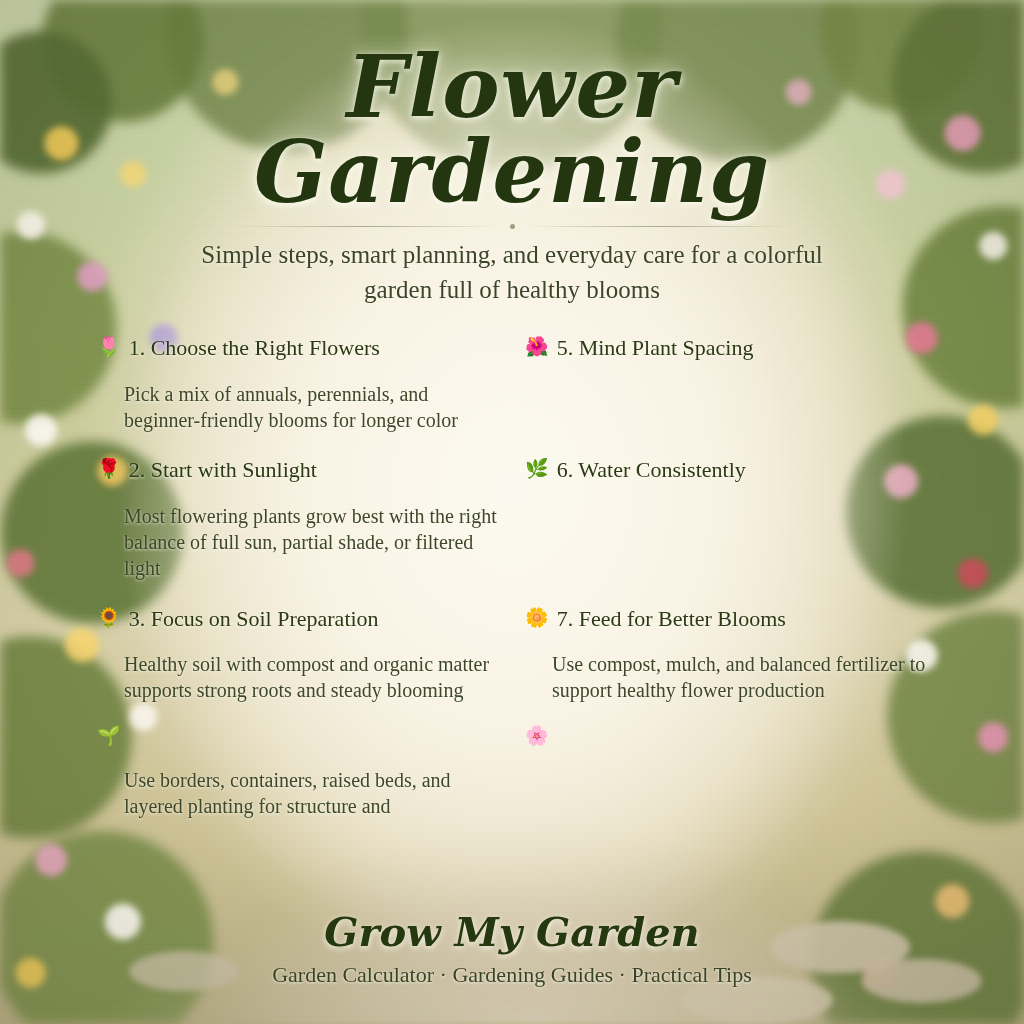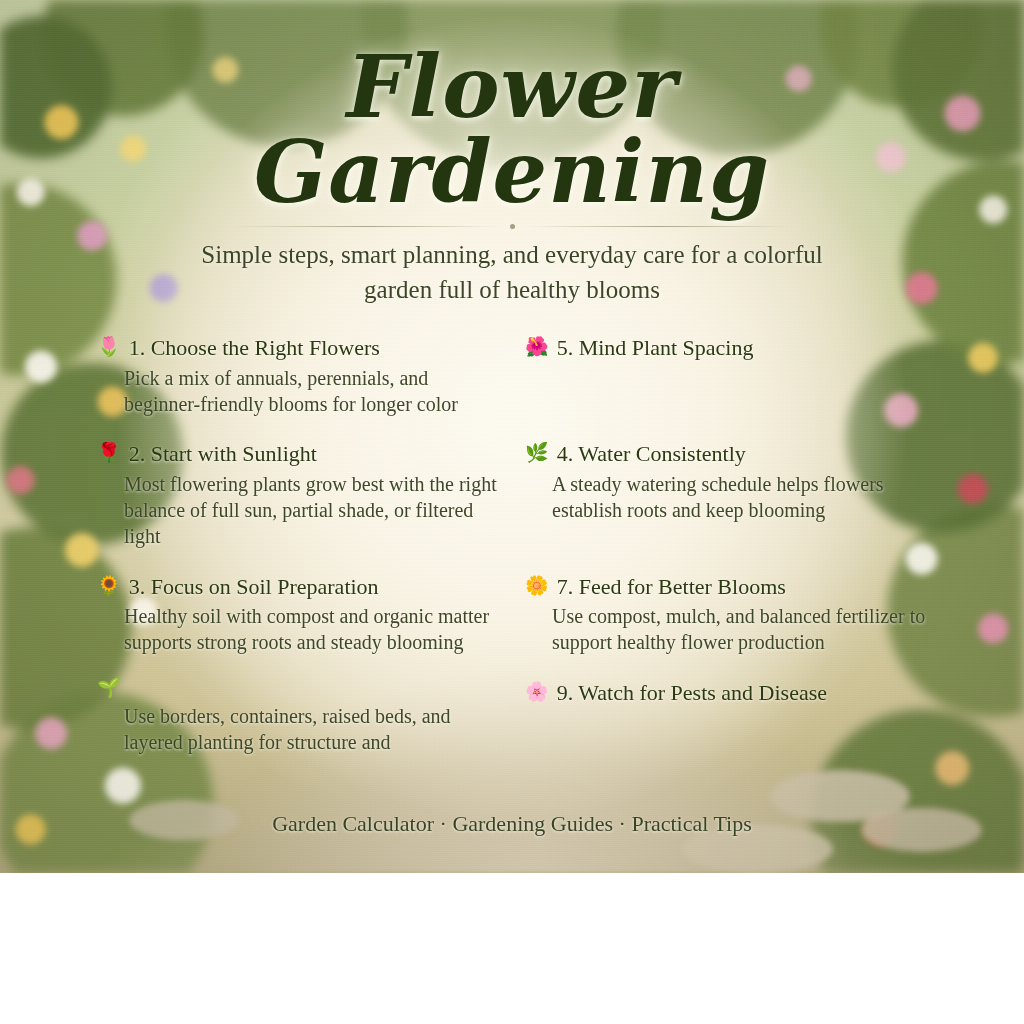--- a/index.html
+++ b/index.html
@@ -9,21 +9,21 @@
   body {
     width: 1024px;
     height: 1024px;
     overflow: hidden;
     font-family: "Liberation Serif", serif;
   }
 
   #poster {
     position: relative;
     width: 1024px;
-    height: 873px;
+    height: 1024px;
     overflow: hidden;
     background: #fde047;
     text-decoration: underline;
   }
 
   
   .bg-base {
     position: absolute;
     inset: 0;
     background:
@@ -214,21 +214,21 @@
     filter: saturate(1.1);
   }
   .tip-title {
     color: #2c3a13;
     font-family: "Liberation Serif", serif;
     font-size: 22px;
     line-height: 1.15;
     text-shadow: 0 1px 3px rgba(255,255,248,0.85);
   }
   .tip-body {
-    margin-top: 4px;
+    margin-top: 20px;
     margin-left: 27px;
     color: #3f4729;
     font-family: "Liberation Serif", serif;
     font-size: 20px;
     line-height: 1.32;
     max-width: 380px;
     text-shadow: 0 1px 3px rgba(255,255,248,0.75);
   }
 
   .footer {
@@ -305,23 +305,22 @@
         <div class="tip-head">
           <span class="tip-icon">🌹</span>
           <span class="tip-title">2. Start with Sunlight</span>
         </div>
         <div class="tip-body">Most flowering plants grow best with the right balance of full sun, partial shade, or filtered light</div>
       </div>
 
       <div class="tip">
         <div class="tip-head">
           <span class="tip-icon">🌿</span>
-          <span class="tip-title">4. Water Consistently</span>
-        </div>
-        <div class="tip-body">A steady watering schedule helps flowers establish roots and keep blooming</div>
+          <span class="tip-title">6. Water Consistently</span>
+        </div>
       </div>
 
       <div class="tip">
         <div class="tip-head">
           <span class="tip-icon">🌻</span>
           <span class="tip-title">3. Focus on Soil Preparation</span>
         </div>
         <div class="tip-body">Healthy soil with compost and organic matter supports strong roots and steady blooming</div>
       </div>
 
@@ -336,24 +335,24 @@
       <div class="tip">
         <div class="tip-head">
           <span class="tip-icon">🌱</span>
         </div>
         <div class="tip-body">Use borders, containers, raised beds, and layered planting for structure and</div>
       </div>
 
       <div class="tip">
         <div class="tip-head">
           <span class="tip-icon">🌸</span>
-          <span class="tip-title">9. Watch for Pests and Disease</span>
         </div>
       </div>
 
     </div>
   </div>
 
   <div class="footer">
+    <div class="brand">Grow My Garden</div>
     <div class="footer-links">Garden Calculator · Gardening Guides · Practical Tips</div>
   </div>
 
 </div>
 
 </body></html>

